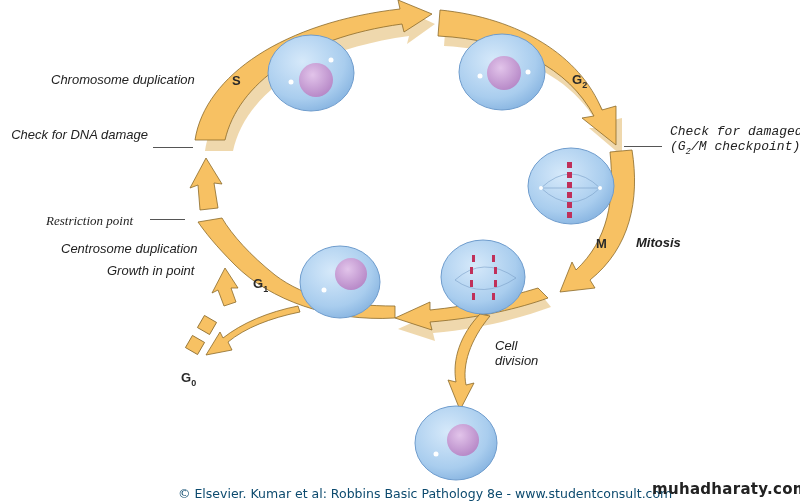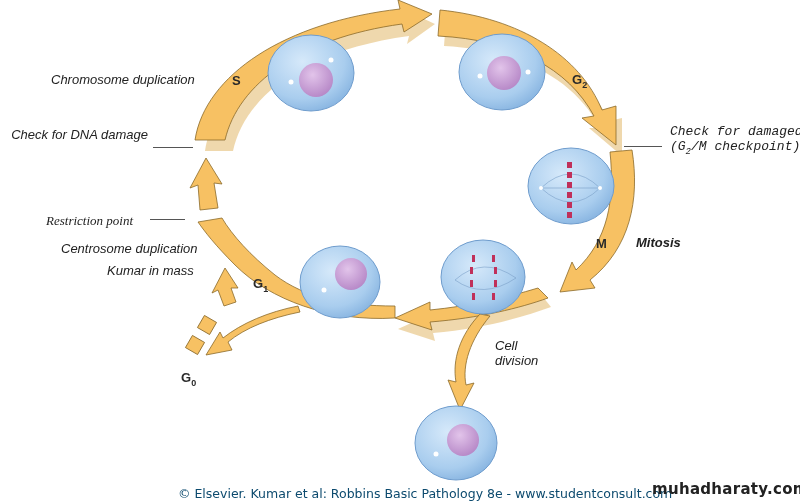--- a/index.html
+++ b/index.html
@@ -119,21 +119,21 @@
 <div class="leader" style="left:153px; top:147px; width:40px;"></div>
 <div class="leader" style="left:150px; top:219px; width:35px;"></div>
 <div class="leader" style="left:624px; top:146px; width:38px;"></div>
 
 <div class="lbl" style="left:51px; top:72px;font-style:italic;">Chromosome duplication</div>
 <div class="lbl r" style="left:0px; top:127px; width:148px;">
   <div>Check for DNA damage</div>
 </div>
 <div class="lbl" style="left:46px; top:213px;font-family:Liberation Serif, serif;">Restriction point</div>
 <div class="lbl" style="left:42px; top:241px;margin-left:19px;">Centrosome duplication</div>
-<div class="lbl" style="left:107px; top:263px;">Kumar in mass</div>
+<div class="lbl" style="left:107px; top:263px;">Growth in point</div>
 
 <div class="lbl" style="left:670px; top:124px;font-family:Liberation Mono, monospace;">
   <div>Check for damaged</div>
   <div><span>(G</span><sub>2</sub><span>/M checkpoint)</span></div>
 </div>
 <div class="lbl" style="left:636px; top:235px;font-weight:bold;">Mitosis</div>
 <div class="lbl" style="left:495px; top:338px; ">
   <div>Cell</div>
   <div>division</div>
 </div>

